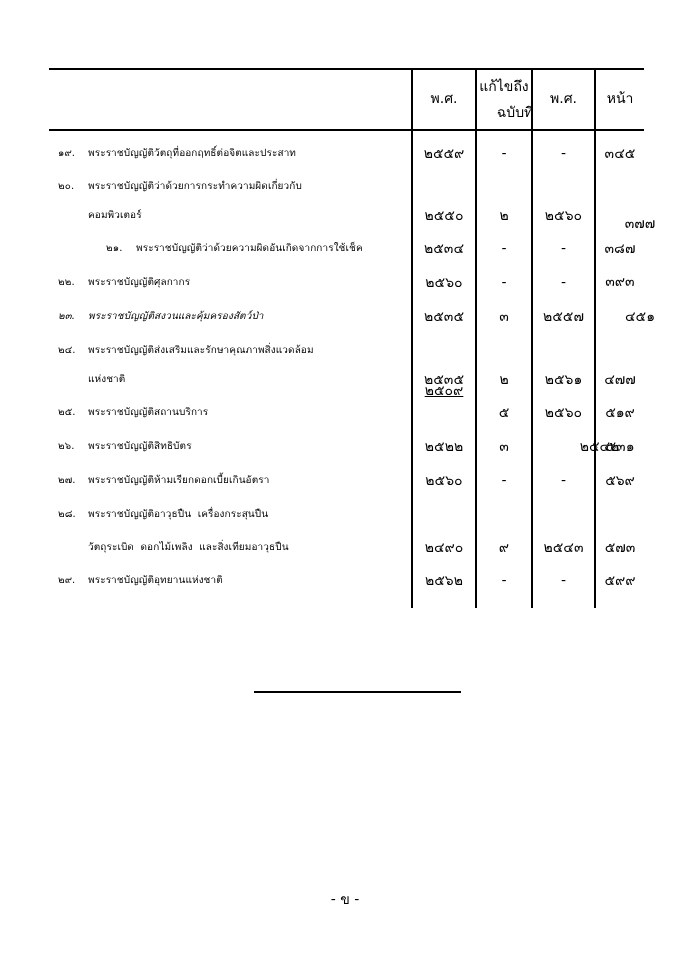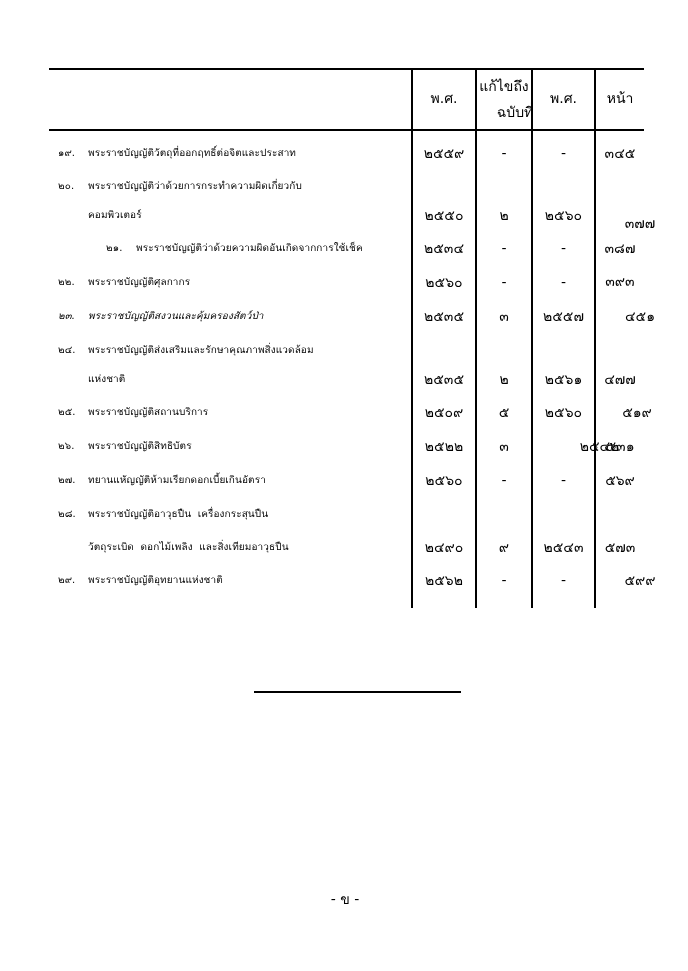--- a/index.html
+++ b/index.html
@@ -157,39 +157,39 @@
     <div class="cell c-year" style="top:369px;">๒๕๓๕</div>
     <div class="cell c-amend" style="top:369px;">๒</div>
     <div class="cell c-year2" style="top:369px;">๒๕๖๑</div>
     <div class="cell c-page" style="top:369px;">๔๗๗</div>
   </div>
 
   <div>
     <div class="law" style="left:58px; top:402px;">
       <span class="num">๒๕.</span><span>พระราชบัญญัติสถานบริการ</span>
     </div>
-    <div class="cell c-year" style="top:402px;">๒๕๐๙</div>
+    <div class="cell c-year" style="top:380px;text-decoration:underline;">๒๕๐๙</div>
     <div class="cell c-amend" style="top:402px;">๕</div>
     <div class="cell c-year2" style="top:402px;">๒๕๖๐</div>
-    <div class="cell c-page" style="top:402px;margin-left:17px;">๕๑๙</div>
+    <div class="cell c-page" style="top:402px;">๕๑๙</div>
   </div>
 
   <div>
     <div class="law" style="left:58px; top:436px;">
       <span class="num">๒๖.</span><span>พระราชบัญญัติสิทธิบัตร</span>
     </div>
     <div class="cell c-year" style="top:436px;">๒๕๒๒</div>
     <div class="cell c-amend" style="top:436px;">๓</div>
     <div class="cell c-year2" style="top:436px;padding-left:36px;">๒๕๔๒</div>
     <div class="cell c-page" style="top:436px;">๕๓๑</div>
   </div>
 
   <div>
     <div class="law" style="left:58px; top:470px;">
-      <span class="num">๒๗.</span><span>ทยานแหัญญัติห้ามเรียกดอกเบี้ยเกินอัตรา</span>
+      <span class="num">๒๗.</span><span>พระราชบัญญัติห้ามเรียกดอกเบี้ยเกินอัตรา</span>
     </div>
     <div class="cell c-year" style="top:470px;">๒๕๖๐</div>
     <div class="cell c-amend" style="top:470px;">-</div>
     <div class="cell c-year2" style="top:470px;">-</div>
     <div class="cell c-page" style="top:470px;">๕๖๙</div>
   </div>
 
   <div>
     <div class="law" style="left:58px; top:504px;">
       <span class="num">๒๘.</span><span style="white-space:pre;">พระราชบัญญัติอาวุธปืน  เครื่องกระสุนปืน</span>
@@ -201,19 +201,19 @@
     <div class="cell c-page" style="top:537px;">๕๗๓</div>
   </div>
 
   <div>
     <div class="law" style="left:58px; top:570px;">
       <span class="num">๒๙.</span><span>พระราชบัญญัติอุทยานแห่งชาติ</span>
     </div>
     <div class="cell c-year" style="top:570px;">๒๕๖๒</div>
     <div class="cell c-amend" style="top:570px;">-</div>
     <div class="cell c-year2" style="top:570px;">-</div>
-    <div class="cell c-page" style="top:570px;padding-left:20px;">๕๙๙</div>
+    <div class="cell c-page" style="top:570px;">๕๙๙</div>
   </div>
 
   <div class="footer-rule"></div>
   <div class="page-num">- ข -</div>
 
 </div>
 
 </body></html>

